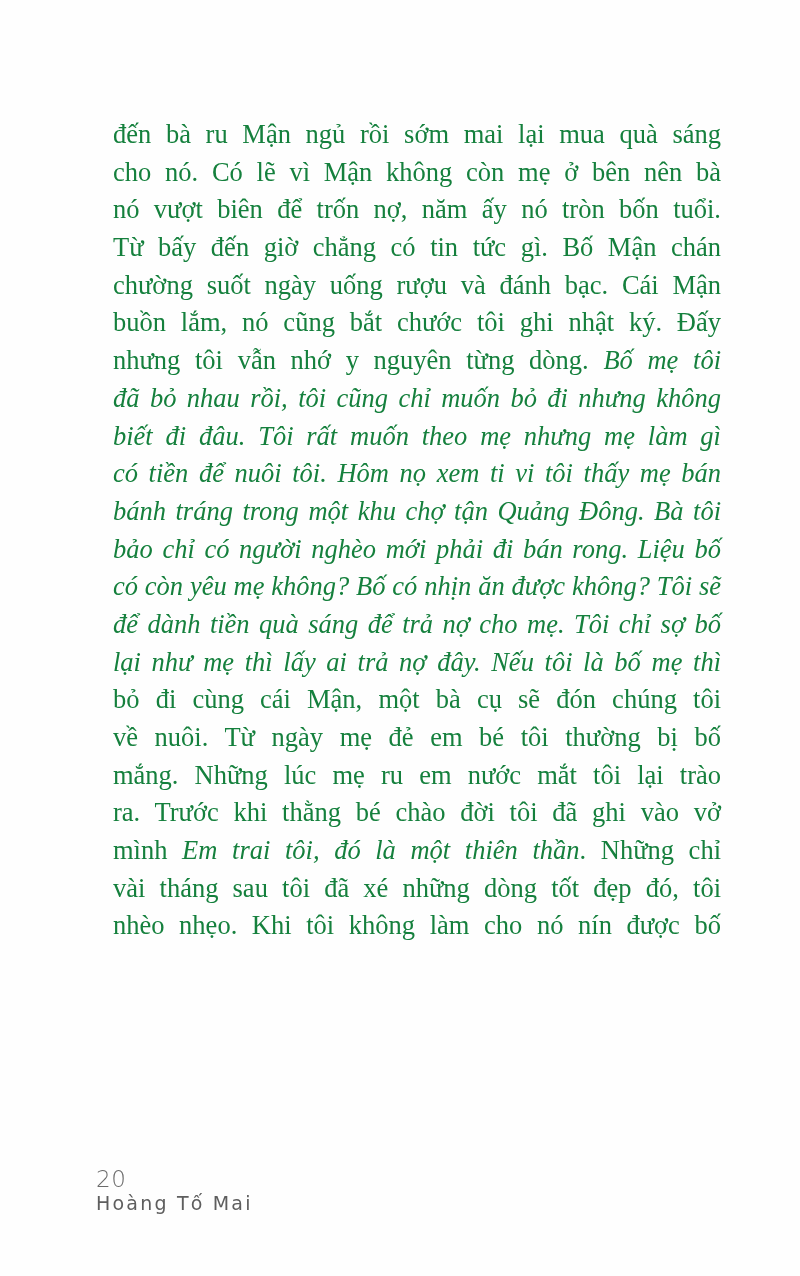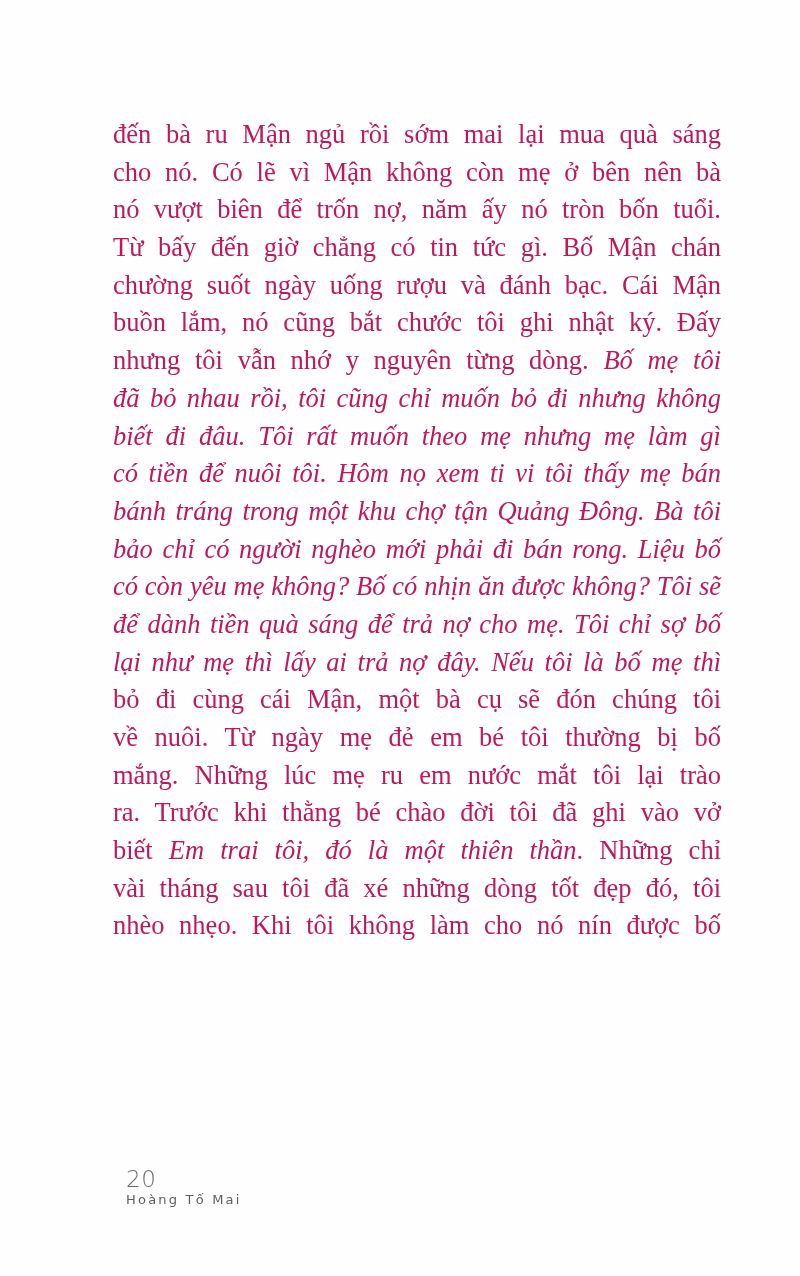--- a/index.html
+++ b/index.html
@@ -20,21 +20,21 @@
       background: #fefefe;
     }
     .body-text {
       position: absolute;
       left: 113px;
       top: 116px;
       width: 608px;
       font-family: "Liberation Serif", "DejaVu Serif", serif;
       font-size: 26.5px;
       line-height: 37.7px;
-      color: #be185d;
+      color: #15803d;
     }
     .line {
       display: block;
       white-space: nowrap;
       text-align: justify;
       text-align-last: justify;
       height: 37.7px;
     }
     .seg { font-style: normal; }
     .seg.italic { font-style: italic; }
@@ -48,22 +48,22 @@
       align-items: baseline;
       flex-direction: column;
     }
     .page-number {
       font-size: 23px;
       font-weight: 300;
       letter-spacing: 0.5px;
       color: #6a6a6a;
     }
     .running-author {
-      margin-left: 63px;
-      font-size: 13px;
+      margin-left: 33px;
+      font-size: 19px;
       letter-spacing: 2.2px;
       color: #5e5e5e;
     }
   </style>
 </head>
 <body>
 
 <div class="page">
   <div class="body-text" id="body-text">
       <span class="line"><span class="seg">đến bà ru Mận ngủ rồi sớm mai lại mua quà sáng</span></span>
@@ -78,21 +78,21 @@
       <span class="line"><span class="seg italic">có tiền để nuôi tôi. Hôm nọ xem ti vi tôi thấy mẹ bán</span></span>
       <span class="line"><span class="seg italic">bánh tráng trong một khu chợ tận Quảng Đông. Bà tôi</span></span>
       <span class="line"><span class="seg italic">bảo chỉ có người nghèo mới phải đi bán rong. Liệu bố</span></span>
       <span class="line"><span class="seg italic">có còn yêu mẹ không? Bố có nhịn ăn được không? Tôi sẽ</span></span>
       <span class="line"><span class="seg italic">để dành tiền quà sáng để trả nợ cho mẹ. Tôi chỉ sợ bố</span></span>
       <span class="line"><span class="seg italic">lại như mẹ thì lấy ai trả nợ đây. Nếu tôi là bố mẹ thì</span></span>
       <span class="line"><span class="seg">bỏ đi cùng cái Mận, một bà cụ sẽ đón chúng tôi</span></span>
       <span class="line"><span class="seg">về nuôi. Từ ngày mẹ đẻ em bé tôi thường bị bố</span></span>
       <span class="line"><span class="seg">mắng. Những lúc mẹ ru em nước mắt tôi lại trào</span></span>
       <span class="line"><span class="seg">ra. Trước khi thằng bé chào đời tôi đã ghi vào vở</span></span>
-      <span class="line"><span class="seg">biết </span><span class="seg italic">Em trai tôi, đó là một thiên thần</span><span class="seg">. Những chỉ</span></span>
+      <span class="line"><span class="seg">mình </span><span class="seg italic">Em trai tôi, đó là một thiên thần</span><span class="seg">. Những chỉ</span></span>
       <span class="line"><span class="seg">vài tháng sau tôi đã xé những dòng tốt đẹp đó, tôi</span></span>
       <span class="line"><span class="seg">nhèo nhẹo. Khi tôi không làm cho nó nín được bố</span></span>
     </div>
 
   <div class="footer">
     <span class="page-number">20</span>
     <span class="running-author">Hoàng Tố Mai</span>
   </div>
 </div>
 

